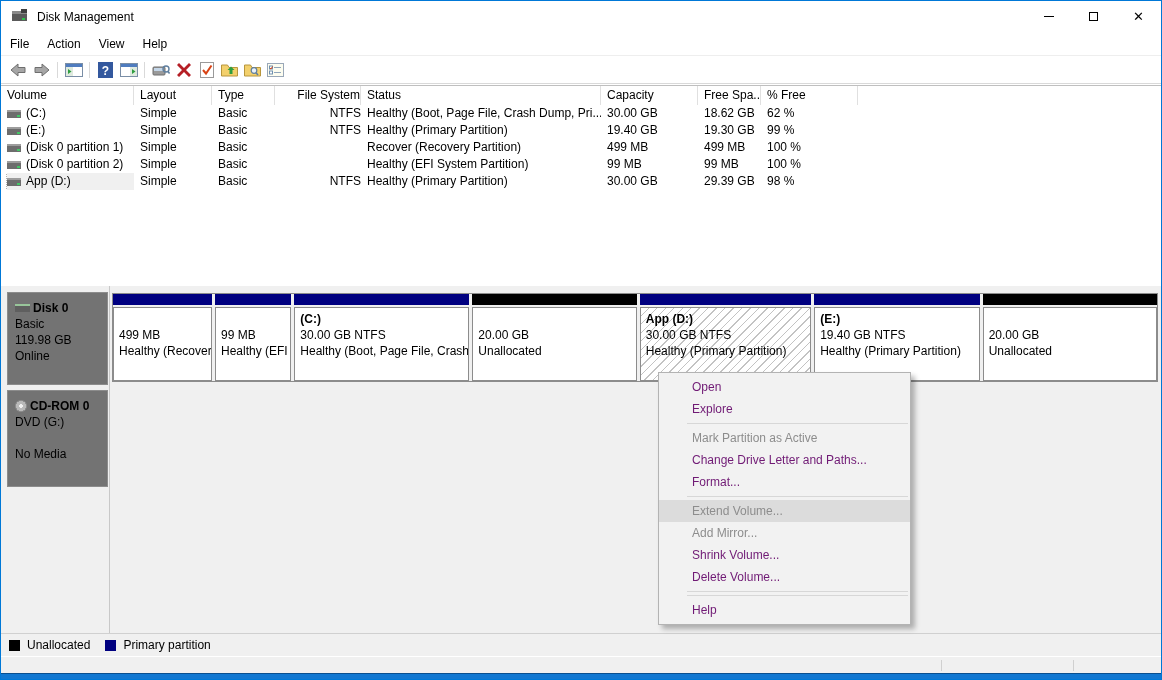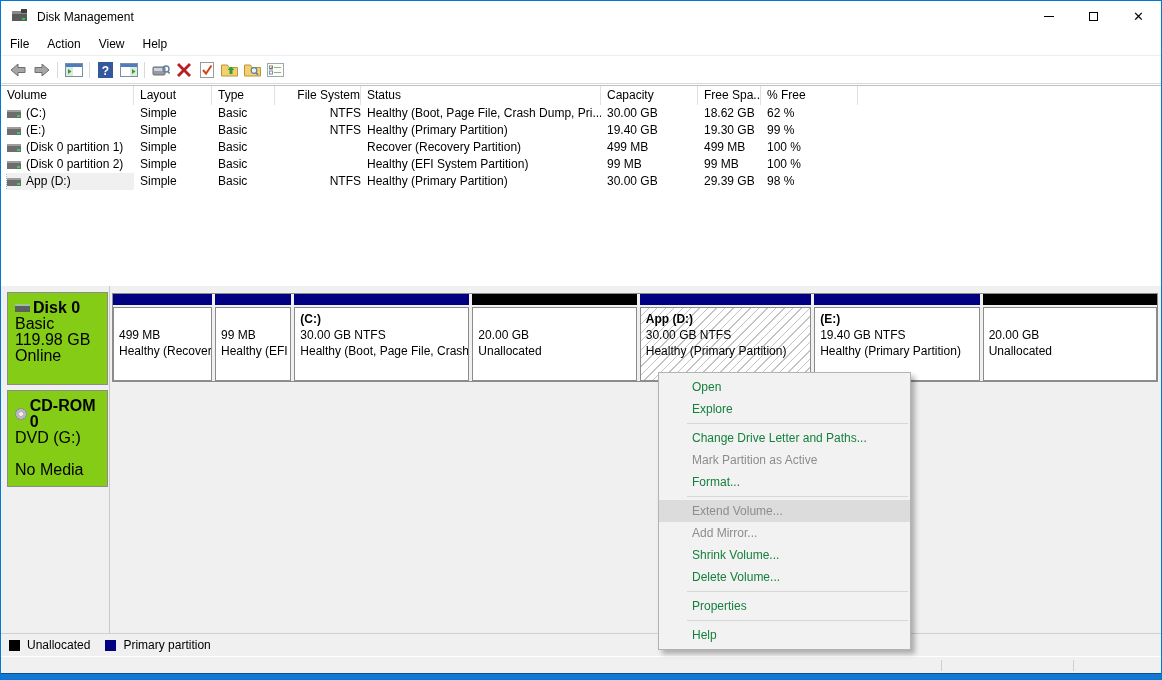--- a/index.html
+++ b/index.html
@@ -42,22 +42,22 @@
   .c-fill{flex:1; border-right:none;}
   .vol-cell-inner { display:flex; align-items:center; gap:5px; }
   .drive-ico { display:inline-block; width:14px; height:8px; background:#6d6d6d;
                border-top:2px solid #9d9d9d; position:relative; flex:0 0 auto; }
   .drive-ico::after { content:""; position:absolute; right:1px; bottom:1px; width:3px; height:2px; background:#44c767; }
   .row-focus .vol-cell-inner { background:#f0f0f0; outline:1px dotted #b0b0b0; }
 
   
   .graphic { position:absolute; left:0; top:285px; right:0; height:347px; background:#f0f0f0; }
   .gvline { position:absolute; left:108px; top:0; bottom:0; width:1px; background:#c8c8c8; }
-  .info-box { position:absolute; left:6px; width:101px; background:#84cc16;
-              border:1px solid #8c8c8c; padding:7px 0 0 7px; font-size:16px; line-height:16px; }
+  .info-box { position:absolute; left:6px; width:101px; background:#737373;
+              border:1px solid #8c8c8c; padding:7px 0 0 7px; font-size:12px; line-height:16px; }
   .info-disk0 { top:6px; height:93px; }
   .info-cdrom { top:104px; height:97px; }
   .info-title { font-weight:bold; display:flex; align-items:center; gap:3px; }
   .disk-glyph { display:inline-block; width:15px; height:8px; background:#5f5f5f;
                 border-top:2px solid #98c59a; }
   .cd-glyph { display:inline-block; width:12px; height:12px; border-radius:50%;
               background:radial-gradient(circle at 50% 50%, #f0f0f0 0 2px, #b9b9b9 2px 5px, #8f8f8f 5px 6px); }
   .disk-strip { position:absolute; left:111px; top:7px; width:1046px; height:89px;
                 border:1px solid #8c8c8c; background:#f0f0f0; display:flex; gap:3px; }
   .part { display:flex; flex-direction:column; }
@@ -79,21 +79,21 @@
   .statusbar { position:absolute; left:0; top:655px; right:0; height:17px; background:#f0f0f0;
                border-top:1px solid #fff; }
   .sb-div { position:absolute; top:3px; width:1px; height:11px; background:#d0d0d0; }
   .bottom-band { position:absolute; left:0; top:672px; right:0; height:8px;
                  background:#1177d1; border-top:1px solid #0a4f8f; }
 
   
   .ctx-menu { position:absolute; left:657px; top:371px; width:253px; background:#f2f2f2;
               border:1px solid #b3b3b3; box-shadow:4px 4px 5px rgba(0,0,0,0.28);
               padding:3px 0; z-index:10; }
-  .ctx-item { height:22px; line-height:22px; padding-left:33px; font-size:12px; color:#15803d; }
+  .ctx-item { height:22px; line-height:22px; padding-left:33px; font-size:12px; color:#701a75; }
   .ctx-item.disabled { color:#8d8d8d; }
   .ctx-item.hl { background:#dcdcdc; }
   .ctx-sep { height:1px; background:#d7d7d7; margin:3px 2px 3px 28px; }
 </style>
 </head>
 <body>
 
 <div class="window">
 
   <div class="titlebar">
@@ -393,27 +393,26 @@
   <div class="statusbar">
     <span class="sb-div" style="left:940px"></span>
     <span class="sb-div" style="left:1072px"></span>
   </div>
   <div class="bottom-band"></div>
 
   <div class="ctx-menu">
     <div class="ctx-item">Open</div>
     <div class="ctx-item">Explore</div>
     <div class="ctx-sep"></div>
+    <div class="ctx-item disabled">Mark Partition as Active</div>
     <div class="ctx-item">Change Drive Letter and Paths...</div>
-    <div class="ctx-item disabled">Mark Partition as Active</div>
     <div class="ctx-item">Format...</div>
     <div class="ctx-sep"></div>
     <div class="ctx-item disabled hl">Extend Volume...</div>
     <div class="ctx-item disabled">Add Mirror...</div>
     <div class="ctx-item">Shrink Volume...</div>
     <div class="ctx-item">Delete Volume...</div>
     <div class="ctx-sep"></div>
-    <div class="ctx-item">Properties</div>
     <div class="ctx-sep"></div>
     <div class="ctx-item">Help</div>
   </div>
 
 </div>
 
 </body></html>

